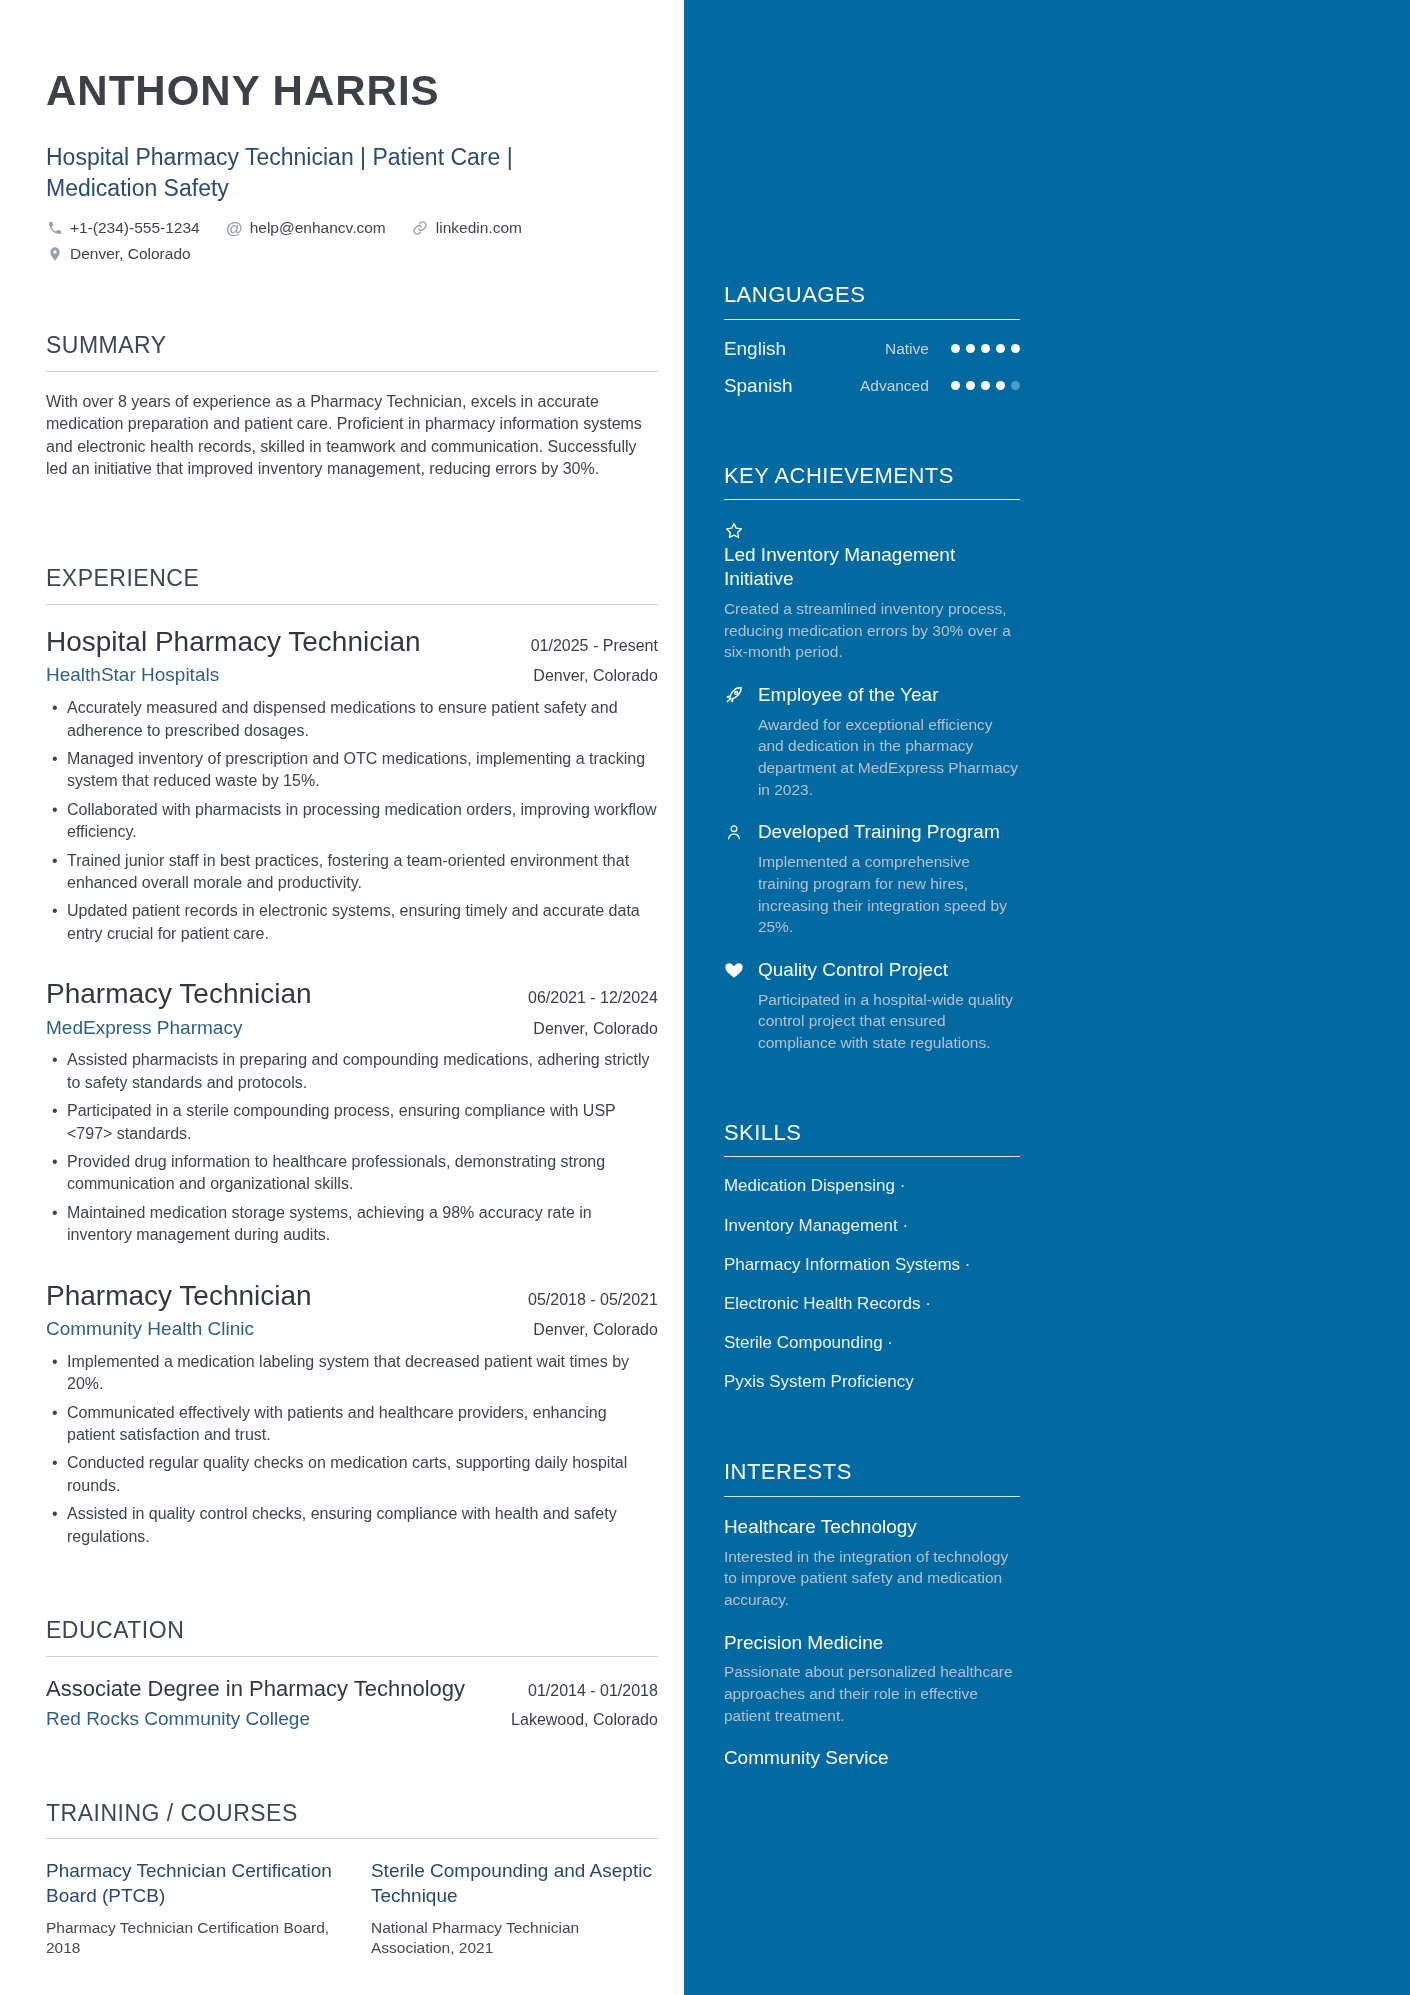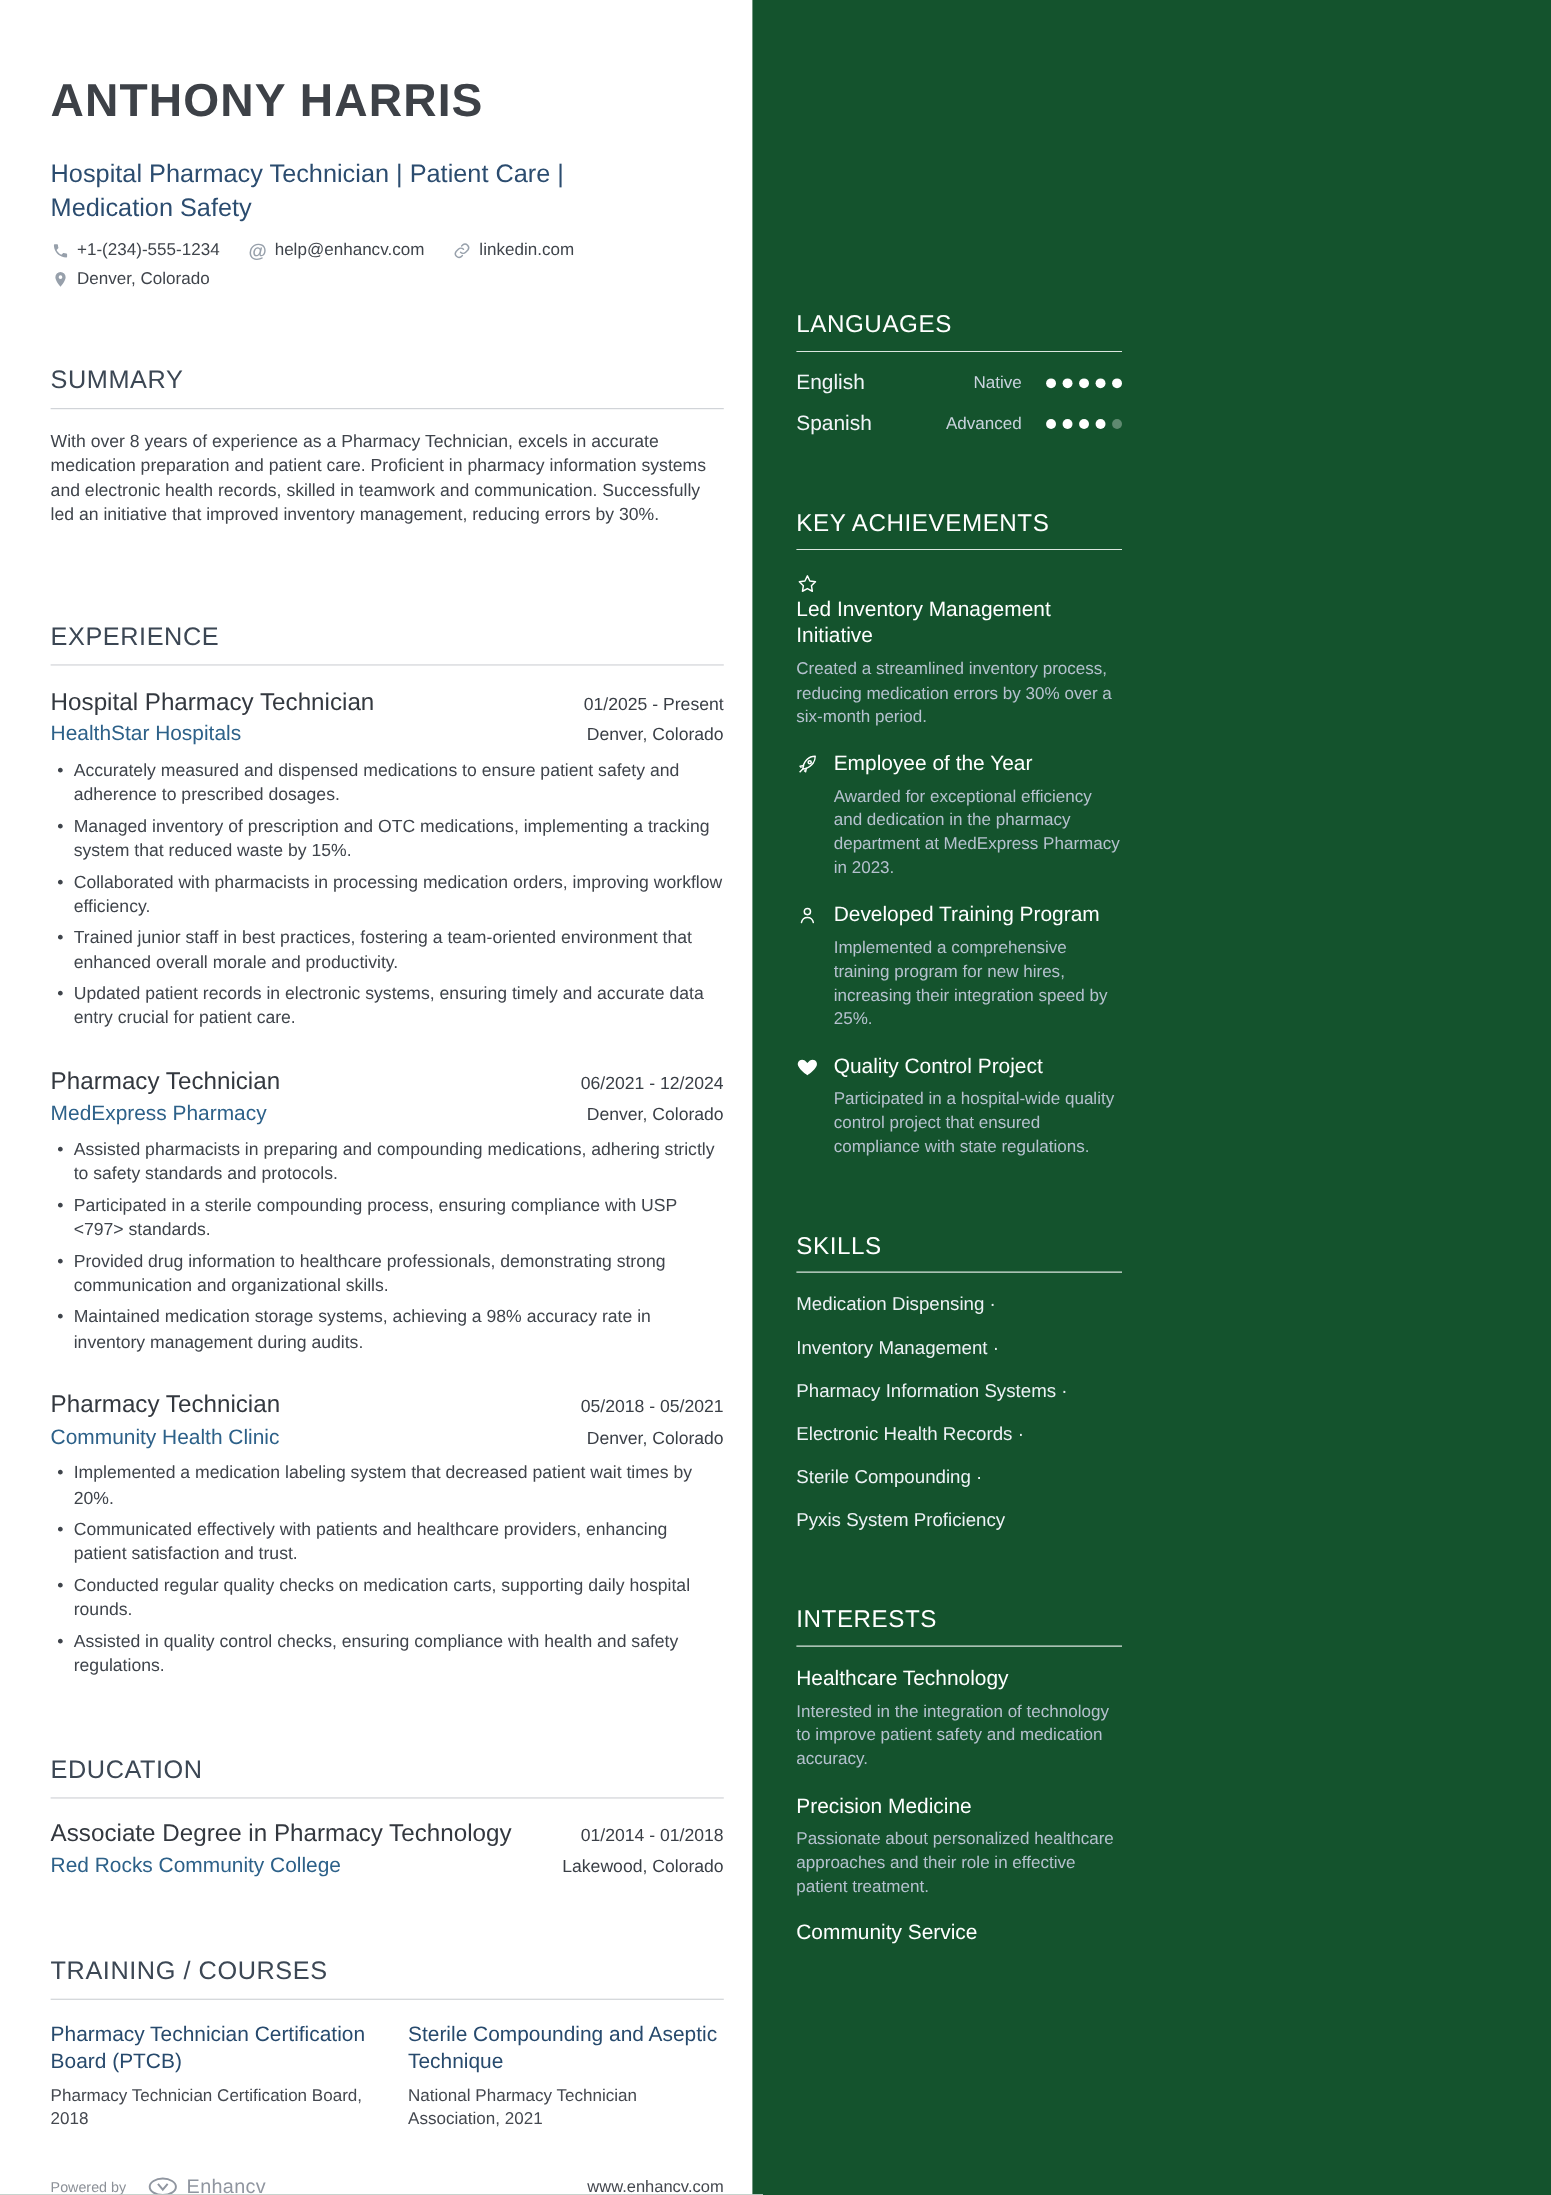--- a/index.html
+++ b/index.html
@@ -18,21 +18,21 @@
   .loc-row{margin-top:8px;}
 
   .lsection{margin-top:50px;}
   .lheading{font-size:23px;font-weight:400;letter-spacing:.5px;color:#3c4754;
             padding-bottom:12px;border-bottom:1px solid #cdd0d4;line-height:1.15;}
   .summary-text{margin-top:16px;font-size:16px;line-height:1.4;color:#3f444b;}
 
   .xp-job{margin-top:20px;}
   .xp-job + .xp-job{margin-top:32px;}
   .rowline{display:flex;justify-content:space-between;align-items:baseline;}
-  .job-title{font-size:22px;font-weight:400;color:#33383f;margin:0;line-height:1.2;}
+  .job-title{font-size:28px;font-weight:400;color:#33383f;margin:0;line-height:1.2;}
   .dates{font-size:16px;color:#3a3f46;white-space:nowrap;}
   .row2{margin-top:5px;}
   .company{font-size:19px;color:#2d6189;line-height:1.25;}
   .jloc{font-size:16px;color:#3a3f46;white-space:nowrap;}
   ul.bullets{margin:10px 0 0 0;padding:0 0 0 21px;list-style:none;}
   ul.bullets li{font-size:16px;line-height:1.4;margin-top:6px;position:relative;}
   ul.bullets li:first-child{margin-top:0;}
   ul.bullets li::before{content:"•";position:absolute;left:-15px;color:#3f444b;}
 
   .edu-block{margin-top:18px;}
@@ -44,21 +44,21 @@
   .course-org{margin-top:9px;font-size:15.5px;color:#44484f;line-height:1.35;}
 
   .lfooter{margin-top:auto;display:flex;align-items:center;padding-top:40px;}
   .powered{font-size:13px;color:#8b9097;}
   .logo-mark{margin-left:18px;display:inline-flex;align-items:center;}
   .brand{margin-left:7px;font-size:18px;color:#9096a0;letter-spacing:.3px;}
   .spacer{flex:1;}
   .site{font-size:15px;color:#43474e;text-decoration:none;}
 
   
-  .right{width:770px;background:#14532d;box-sizing:border-box;padding:264px 0 40px 40px;color:#fff;}
+  .right{width:770px;background:#0369a1;box-sizing:border-box;padding:264px 0 40px 40px;color:#fff;}
   .sb-inner{width:296px;display:flex;flex-direction:column;}
   .sb-section{margin-top:48px;}
   .sb-section:first-child{margin-top:0;}
   .sb-heading{font-size:22px;font-weight:400;letter-spacing:.5px;color:#ffffff;
               padding-bottom:11px;border-bottom:1px solid rgba(255,255,255,.85);line-height:1.15;}
 
   .lang-row{display:flex;align-items:center;margin-top:15px;}
   .lang-name{flex:1;font-size:19px;color:#f2f5f8;}
   .lang-level{font-size:15.5px;color:#c9d3dd;margin-right:16px;}
   .dots{display:inline-flex;align-items:center;}

